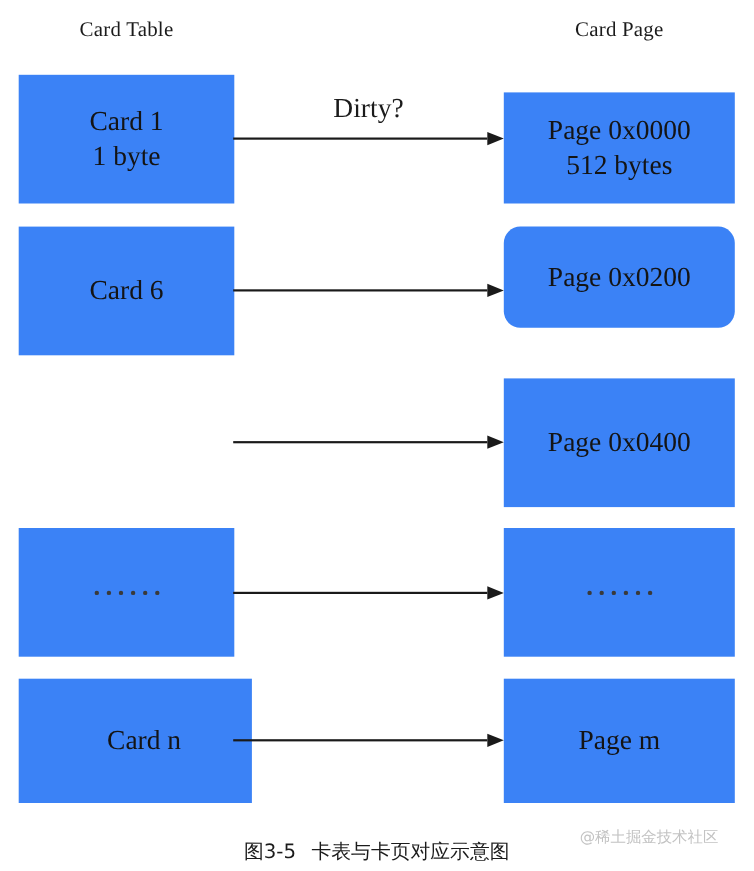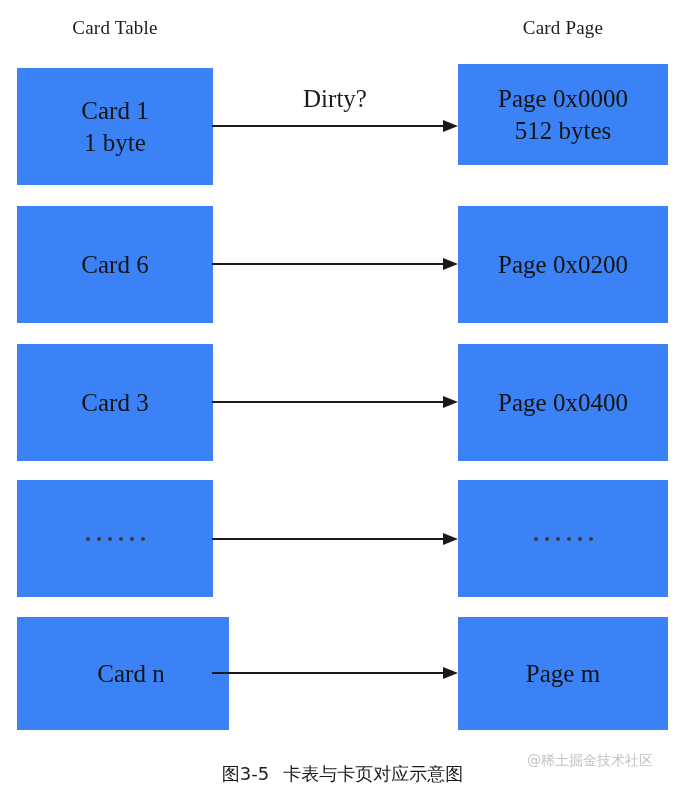--- a/index.html
+++ b/index.html
@@ -141,41 +141,38 @@
     <div class="line1">Card 1</div>
     <div class="line2">1 byte</div>
   </div>
 
   <div class="arrow" style="left:212px; top:120px; width:246px;">
     <div class="shaft" style="width:231px;"></div>
     <div class="head"></div>
   </div>
   <div id="arrow-label">Dirty?</div>
 
-  <div class="box right" style="top:64px; height:101px;">
+  <div class="box right" style="top:84px; height:101px;">
     <div class="line1">Page 0x0000</div>
     <div class="line2">512 bytes</div>
   </div>
 
   <div class="box left" style="top:206px; height:117px;">
     <div class="line1">Card 6</div>
   </div>
 
   <div class="arrow" style="left:212px; top:258px; width:246px;">
     <div class="shaft" style="width:231px;"></div>
     <div class="head"></div>
   </div>
 
-  <div class="box right" style="top:206px; height:117px;">
+  <div class="box right" style="top:206px; height:92px;border-radius:15px;">
     <div class="line1">Page 0x0200</div>
   </div>
 
-  <div class="box left" style="top:344px; height:117px;">
-    <div class="line1">Card 3</div>
-  </div>
 
   <div class="arrow" style="left:212px; top:396px; width:246px;">
     <div class="shaft" style="width:231px;"></div>
     <div class="head"></div>
   </div>
 
   <div class="box right" style="top:344px; height:117px;">
     <div class="line1">Page 0x0400</div>
   </div>
 

